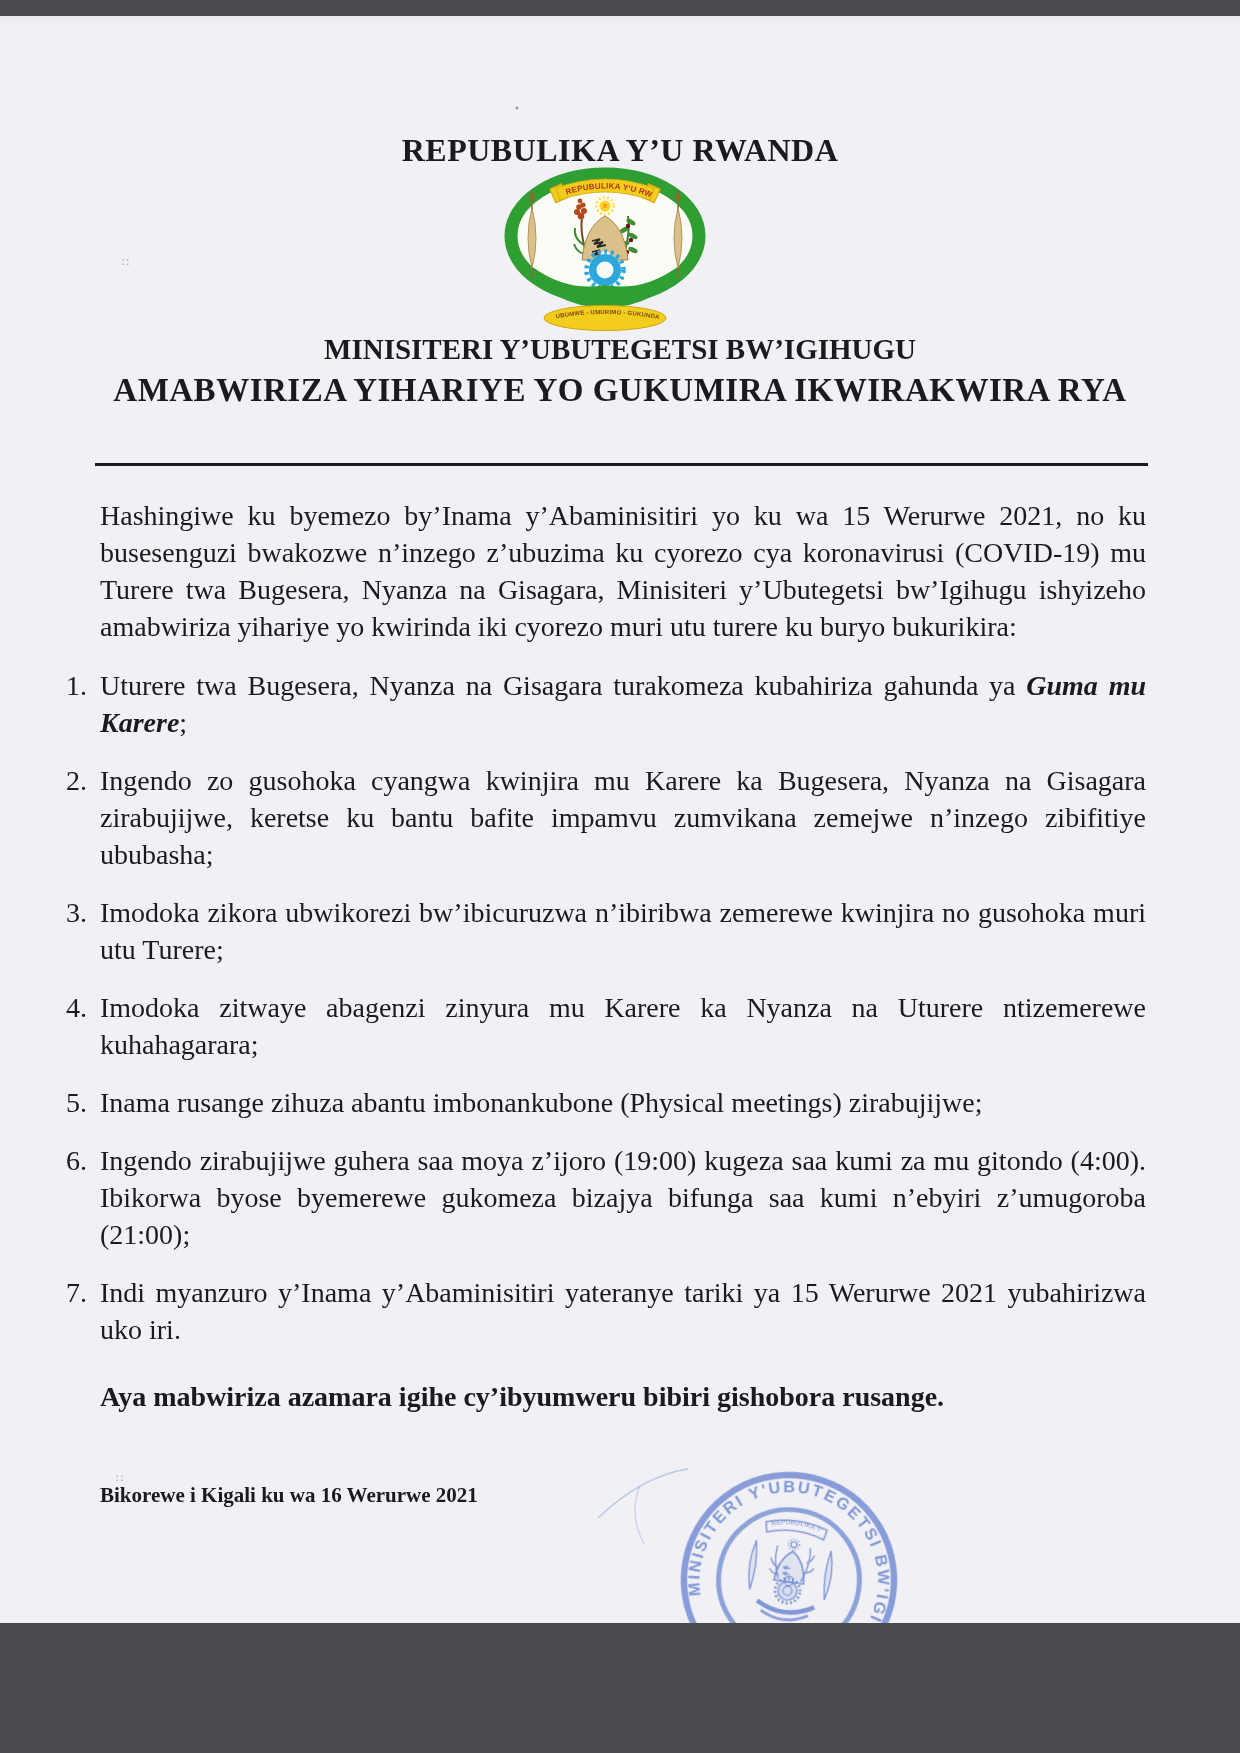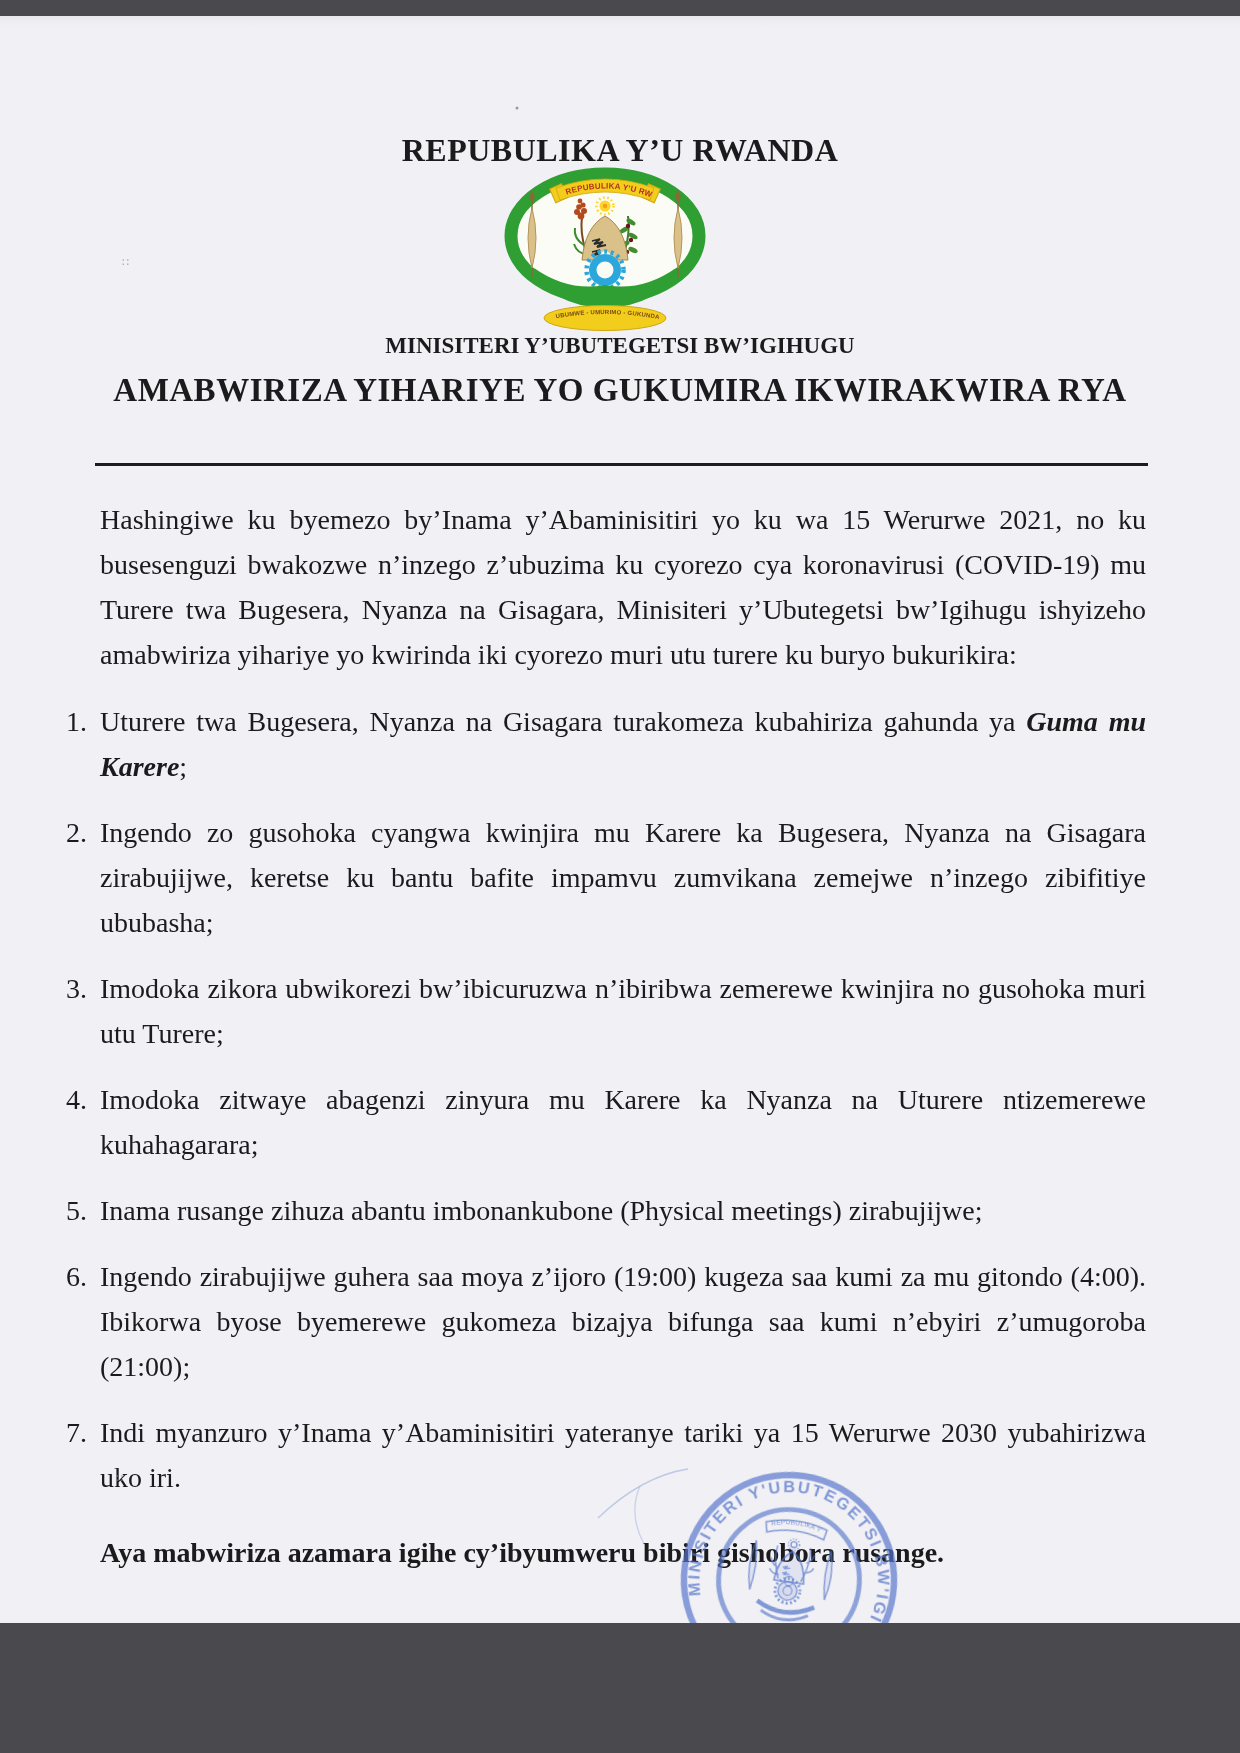--- a/index.html
+++ b/index.html
@@ -5,25 +5,25 @@
   html,body{margin:0;padding:0;background:#4a4a4e;}
   .page{
     position:relative;width:1240px;height:1607px;margin:16px auto;
     background:#f1f0f4;
     background-image:linear-gradient(180deg,#e9e8ed 0,#f1f0f4 10px,#f1f0f4 100%);
     font-family:"Liberation Serif","DejaVu Serif",serif;
     color:#1b1b1d;overflow:hidden;
   }
   .center{position:absolute;left:0;right:0;text-align:center;}
   .header-title{top:116px;font-size:32px;font-weight:bold;letter-spacing:.5px;}
-  .ministry-title{top:317px;font-size:23px;font-weight:bold;}
+  .ministry-title{top:317px;font-size:29px;font-weight:bold;}
   .doc-title{top:354px;font-size:33px;font-weight:bold;line-height:41px;letter-spacing:.5px;}
   .title-underline{position:absolute;left:95px;top:447px;width:1053px;height:3px;background:#1c1c1e;}
   .emblem-wrap{position:absolute;left:480px;top:150px;width:250px;height:168px;}
-  .flow{position:absolute;left:66px;top:481px;width:1080px;font-size:28px;line-height:45px;}
+  .flow{position:absolute;left:66px;top:481px;width:1080px;font-size:28px;line-height:37px;}
   .intro{text-align:justify;margin:0 0 22px 34px;}
   .item{display:flex;margin:0 0 21px 0;}
   .item .num{flex:0 0 34px;width:34px;}
   .item .txt{flex:1;text-align:justify;}
   .em-bi{font-weight:bold;font-style:italic;}
   .closing{font-weight:bold;margin:30px 0 0 34px;}
   .place-date{font-weight:bold;font-size:21px;margin:62px 0 0 34px;}
   .stamp-wrap{position:absolute;left:675px;top:1450px;width:228px;height:228px;transform:rotate(8deg);opacity:.85;}
   .artifacts{position:absolute;left:0;top:0;width:1240px;height:1753px;pointer-events:none;}
   svg{display:block;}
@@ -155,21 +155,21 @@
     <div class="item">
       <span class="num">5.</span>
       <span class="txt">Inama rusange zihuza abantu imbonankubone (Physical meetings) zirabujijwe;</span>
     </div>
     <div class="item">
       <span class="num">6.</span>
       <span class="txt">Ingendo zirabujijwe guhera saa moya z’ijoro (19:00) kugeza saa kumi za mu gitondo (4:00). Ibikorwa byose byemerewe gukomeza bizajya bifunga saa kumi n’ebyiri z’umugoroba (21:00);</span>
     </div>
     <div class="item">
       <span class="num">7.</span>
-      <span class="txt">Indi myanzuro y’Inama y’Abaminisitiri yateranye tariki ya 15 Werurwe 2030 yubahirizwa uko iri.</span>
+      <span class="txt">Indi myanzuro y’Inama y’Abaminisitiri yateranye tariki ya 15 Werurwe 2021 yubahirizwa uko iri.</span>
     </div>
 
     <p class="closing">Aya mabwiriza azamara igihe cy’ibyumweru bibiri gishobora rusange.</p>
     <p class="place-date">Bikorewe i Kigali ku wa 16 Werurwe 2021</p>
   </div>
 
   <div class="stamp-wrap">
     <svg viewBox="0 0 230 230" width="228" height="228">
       <defs>
         <path id="stampTextArc" d="M 29,143 A 90,90 0 1 1 201,143"></path>

